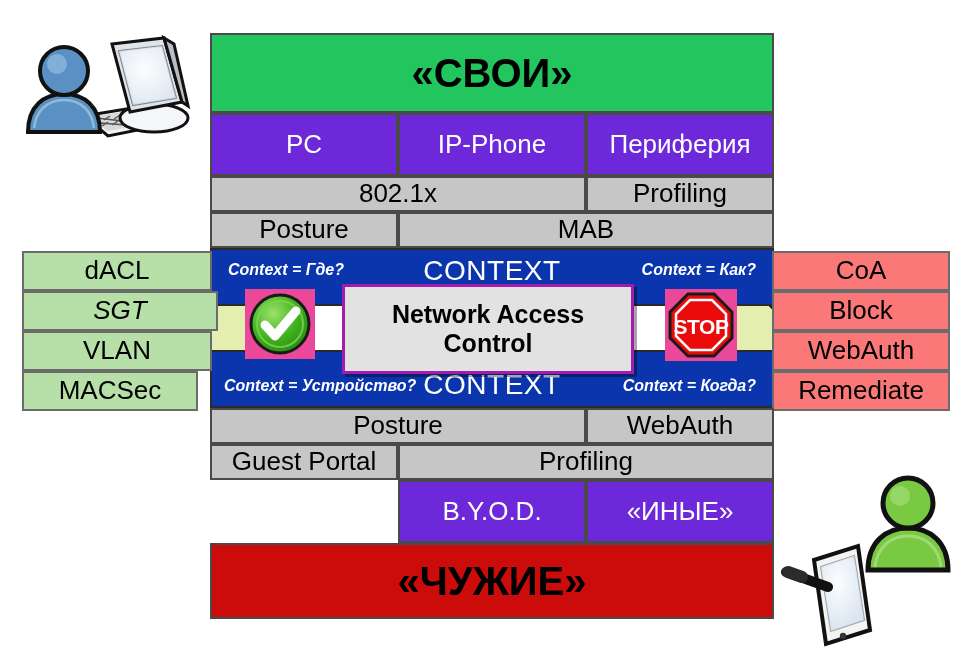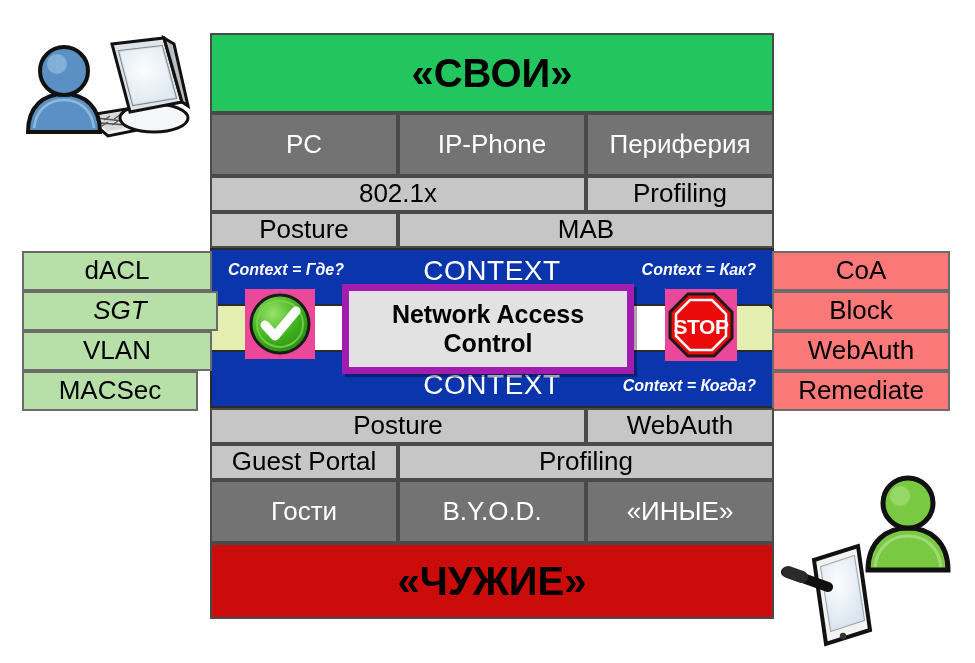--- a/index.html
+++ b/index.html
@@ -32,21 +32,21 @@
     font-size: 40px;
     font-weight: bold;
   }
   .red-head {
     background: #cc0b0b;
     color: #000;
     font-size: 40px;
     font-weight: bold;
   }
   .olive {
-    background: #737373;
+    background: #6d28d9;
     color: #ffffff;
     font-size: 26px;
   }
   .gray {
     background: #c6c6c6;
     color: #000000;
     font-size: 26px;
   }
   .leftpanel {
     background: #b7dfa8;
@@ -85,21 +85,21 @@
   }
 
   
   .arrow { position: absolute; }
 
   
   .nacbox {
     position: absolute;
     box-sizing: border-box;
     background: #e2e2e2;
-    border: 7px solid #a21caf;
+    border: 3px solid #a21caf;
     box-shadow: 3px 3px 0 rgba(0,0,0,0.35);
     display: flex;
     align-items: center;
     justify-content: center;
     text-align: center;
     color: #000;
     font-size: 25px;
     font-weight: bold;
     line-height: 1.18;
   }
@@ -219,20 +219,21 @@
   </div>
 
   <div class="ctxband" style="left:210px; top:248px; width:564px; height:58px;">
     <div class="ctx-center" style="top:5px;">CONTEXT</div>
     <div class="ctx-side" style="left:16px; top:11px;">Context = Где?</div>
     <div class="ctx-side" style="right:16px; top:11px;">Context = Как?</div>
   </div>
 
   <div class="ctxband" style="left:210px; top:350px; width:564px; height:58px;">
     <div class="ctx-center" style="bottom:5px;">CONTEXT</div>
+    <div class="ctx-side" style="left:12px; bottom:11px;">Context = Устройство?</div>
     <div class="ctx-side" style="right:16px; bottom:11px;">Context = Когда?</div>
   </div>
 
   <div class="iconbox" style="left:245px; top:289px; width:70px; height:70px;">
     <svg width="64" height="64" viewBox="0 0 64 64">
       <radialGradient id="chkG" cx="38%" cy="32%" r="72%">
         <stop offset="0%" stop-color="#9be36a"></stop>
         <stop offset="60%" stop-color="#3fb21e"></stop>
         <stop offset="100%" stop-color="#2a8a12"></stop>
       </radialGradient>
@@ -263,19 +264,18 @@
   <div class="cell rightpanel" style="left:772px; top:291px; width:178px; height:40px;">Block</div>
   <div class="cell rightpanel" style="left:772px; top:331px; width:178px; height:40px;">WebAuth</div>
   <div class="cell rightpanel" style="left:772px; top:371px; width:178px; height:40px;">Remediate</div>
 
   <div class="cell gray" style="left:210px; top:408px; width:376px; height:36px;">Posture</div>
   <div class="cell gray" style="left:586px; top:408px; width:188px; height:36px;">WebAuth</div>
 
   <div class="cell gray" style="left:210px; top:444px; width:188px; height:36px;">Guest Portal</div>
   <div class="cell gray" style="left:398px; top:444px; width:376px; height:36px;">Profiling</div>
 
-  <div class="cell olive" style="left:210px; top:480px; width:188px; height:63px;">Гости</div>
   <div class="cell olive" style="left:398px; top:480px; width:188px; height:63px;">B.Y.O.D.</div>
   <div class="cell olive" style="left:586px; top:480px; width:188px; height:63px;">«ИНЫЕ»</div>
 
   <div class="cell red-head" style="left:210px; top:543px; width:564px; height:76px;">«ЧУЖИЕ»</div>
 
 </div>
 
 </body></html>

